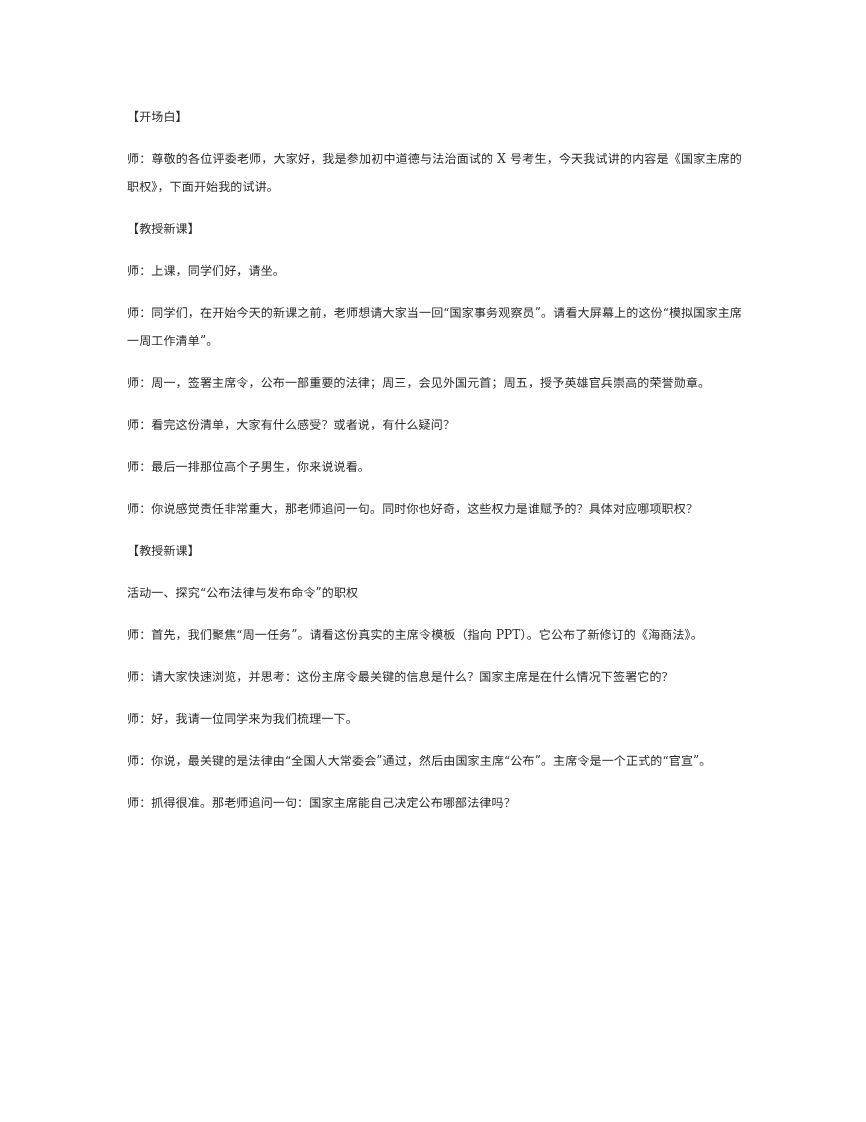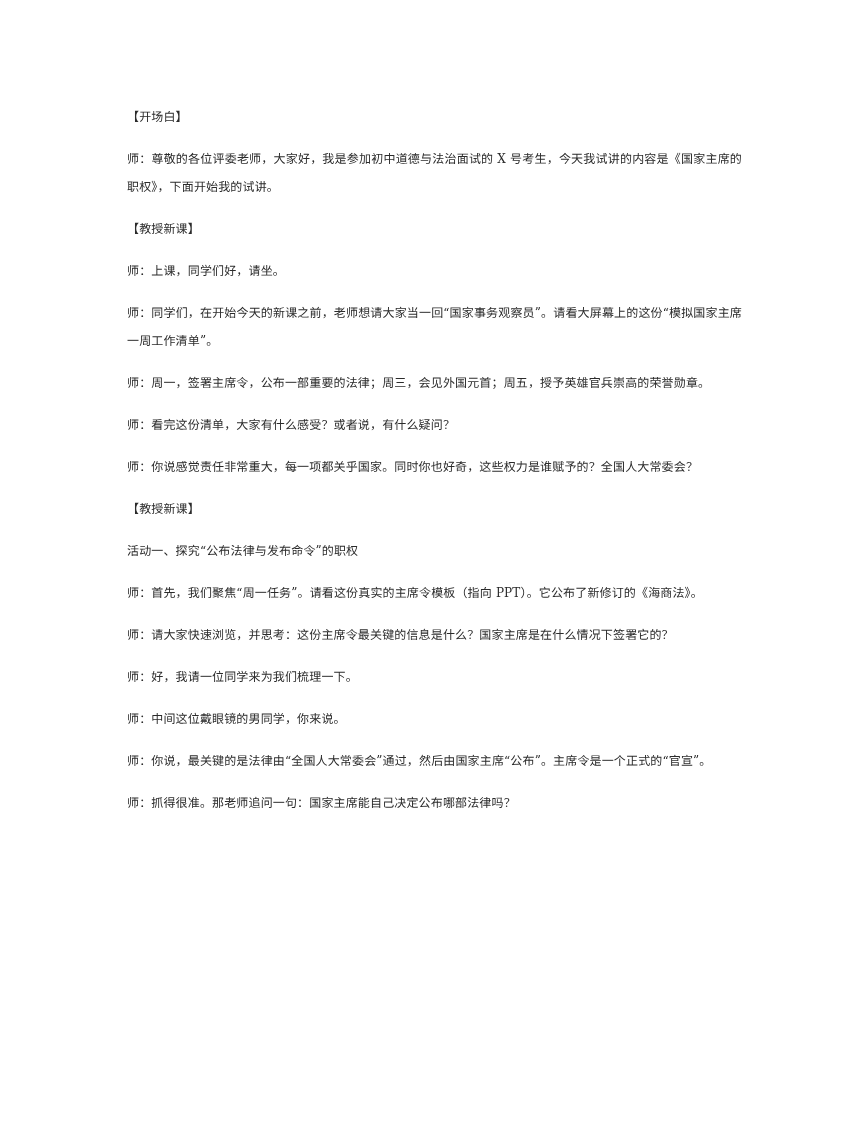--- a/index.html
+++ b/index.html
@@ -55,34 +55,34 @@
     <p class="para section-head">【教授新课】</p>
 
     <p class="para">师：上课，同学们好，请坐。</p>
 
     <p class="para">师：同学们，在开始今天的新课之前，老师想请大家当一回“国家事务观察员”。请看大屏幕上的这份“模拟国家主席一周工作清单”。</p>
 
     <p class="para">师：周一，签署主席令，公布一部重要的法律；周三，会见外国元首；周五，授予英雄官兵崇高的荣誉勋章。</p>
 
     <p class="para">师：看完这份清单，大家有什么感受？或者说，有什么疑问？</p>
 
+    <p class="para">师：最后一排那位高个子男生，你来说说看。</p>
 
-    <p class="para">师：你说感觉责任非常重大，每一项都关乎国家。同时你也好奇，这些权力是谁赋予的？全国人大常委会？</p>
+    <p class="para">师：你说感觉责任非常重大，那老师追问一句。同时你也好奇，这些权力是谁赋予的？具体对应哪项职权？</p>
 
 
     <p class="para section-head">【教授新课】</p>
 
     <p class="para">活动一、探究“公布法律与发布命令”的职权</p>
 
     <p class="para">师：首先，我们聚焦“周一任务”。请看这份真实的主席令模板（指向 PPT）。它公布了新修订的《海商法》。</p>
 
     <p class="para">师：请大家快速浏览，并思考：这份主席令最关键的信息是什么？国家主席是在什么情况下签署它的？</p>
 
     <p class="para">师：好，我请一位同学来为我们梳理一下。</p>
 
-    <p class="para">师：中间这位戴眼镜的男同学，你来说。</p>
 
     <p class="para">师：你说，最关键的是法律由“全国人大常委会”通过，然后由国家主席“公布”。主席令是一个正式的“官宣”。</p>
 
     <p class="para last">师：抓得很准。那老师追问一句：国家主席能自己决定公布哪部法律吗？</p>
 
   </div>
 </div>
 
 </body></html>

